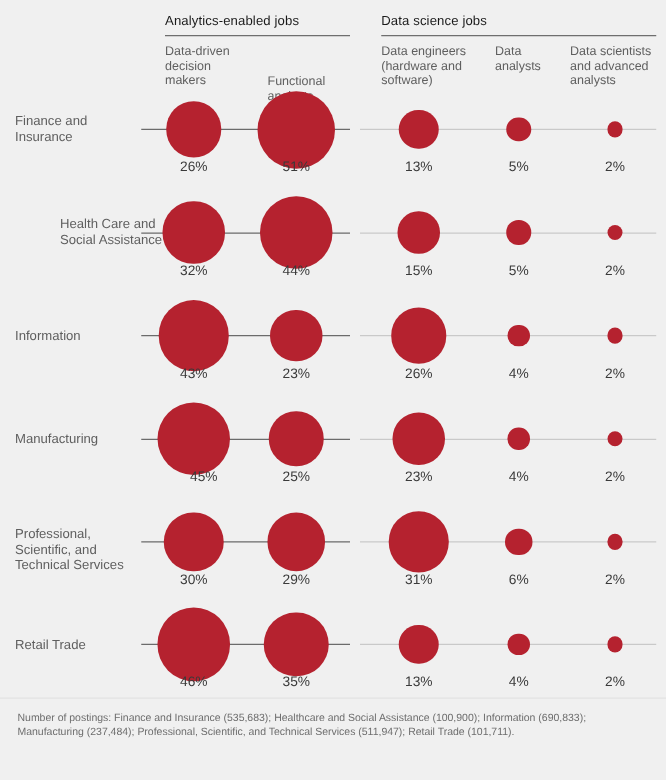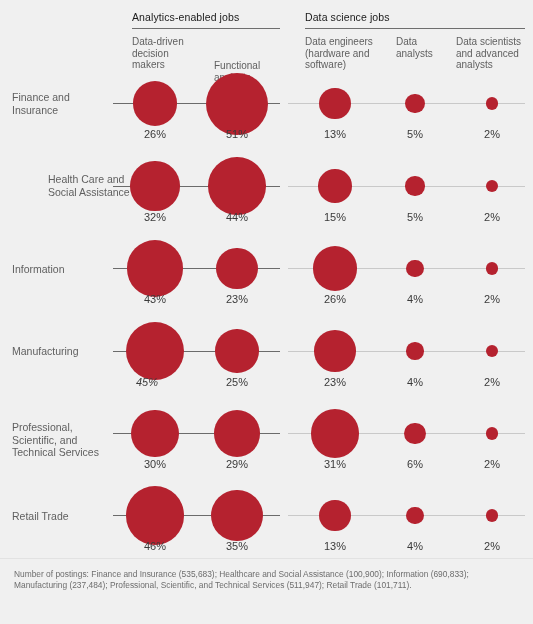--- a/index.html
+++ b/index.html
@@ -107,21 +107,21 @@
       <div class="bubble" title="Information — Data analysts: 4%" style="width: 17.3635px; height: 17.3635px; left: 406.318px; top: 259.818px; background: rgb(181, 34, 47);"></div>
       <div class="val" style="left: 380px; top: 293px; width: 70px;">4%</div>
       <div class="bubble" title="Information — Data scientists and advanced analysts: 2%" style="width: 12.2778px; height: 12.2778px; left: 485.861px; top: 262.361px; background: rgb(181, 34, 47);"></div>
       <div class="val" style="left: 457px; top: 293px; width: 70px;">2%</div>
       <div class="rowlabel" style="left: 12px; top: 345px; width: 105px;">
         <div>Manufacturing</div>
       </div>
       <div class="axis dark" style="left: 113px; top: 350.5px; width: 167px;"></div>
       <div class="axis light" style="left: 288px; top: 350.5px; width: 237px;"></div>
       <div class="bubble" title="Manufacturing — Data-driven decision makers: 45%" style="width: 58.2389px; height: 58.2389px; left: 125.881px; top: 321.881px; background: rgb(181, 34, 47);"></div>
-      <div class="val" style="left: 112px; top: 375.5px; width: 70px; font-style: italic;">45%</div>
+      <div class="val" style="left: 128px; top: 375.5px; width: 70px;">45%</div>
       <div class="bubble" title="Manufacturing — Functional analysts: 25%" style="width: 43.4087px; height: 43.4087px; left: 215.296px; top: 329.296px; background: rgb(181, 34, 47);"></div>
       <div class="val" style="left: 202px; top: 375.5px; width: 70px; text-align: center;">25%</div>
       <div class="bubble" title="Manufacturing — Data engineers (hardware and software): 23%" style="width: 41.6361px; height: 41.6361px; left: 314.182px; top: 330.182px; background: rgb(181, 34, 47);"></div>
       <div class="val" style="left: 300px; top: 375.5px; width: 70px;">23%</div>
       <div class="bubble" title="Manufacturing — Data analysts: 4%" style="width: 17.3635px; height: 17.3635px; left: 406.318px; top: 342.318px; background: rgb(181, 34, 47);"></div>
       <div class="val" style="left: 380px; top: 375.5px; width: 70px;">4%</div>
       <div class="bubble" title="Manufacturing — Data scientists and advanced analysts: 2%" style="width: 12.2778px; height: 12.2778px; left: 485.861px; top: 344.861px; background: rgb(181, 34, 47);"></div>
       <div class="val" style="left: 457px; top: 375.5px; width: 70px;">2%</div>
       <div class="rowlabel" style="left: 12px; top: 421px; width: 105px;">
         <div>Professional,</div>

